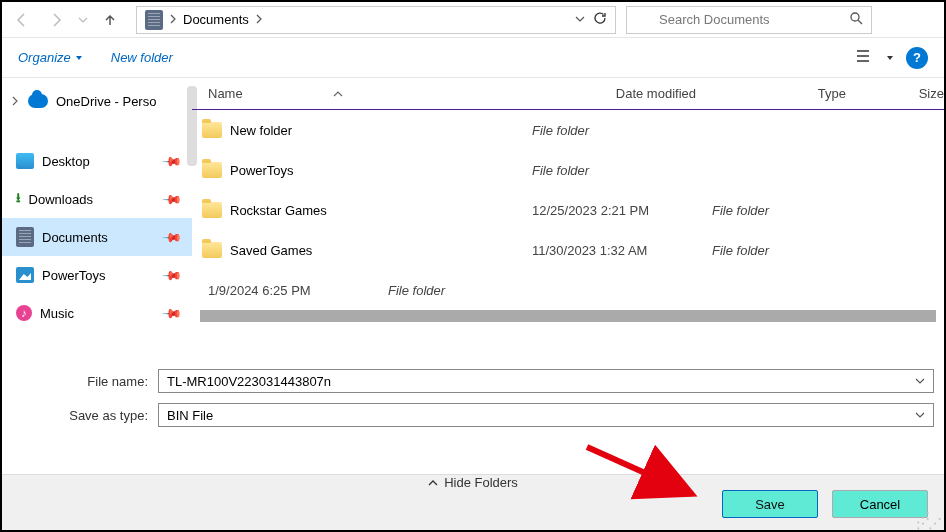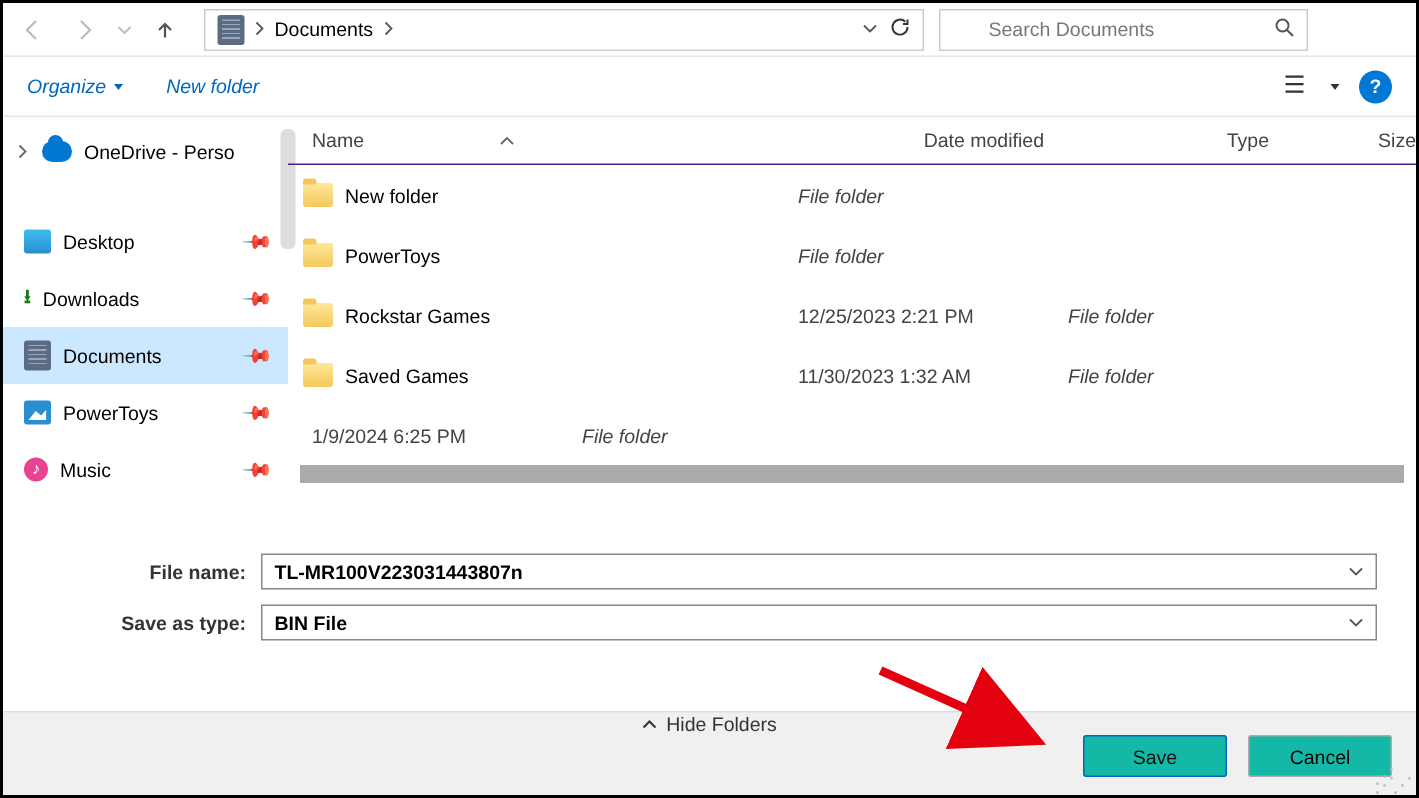--- a/index.html
+++ b/index.html
@@ -60,29 +60,29 @@
 .qi { width: 18px; height: 16px; display:inline-block; }
 .qi-desktop { background: linear-gradient(#3fbcf2,#2a8fcf); border-radius:2px; }
 .qi-down { color:#1a7a1a; font-weight:bold; }
 .qi-pic { background: linear-gradient(#2a8fcf,#2a8fcf); border-radius:2px; position:relative; }
 .qi-pic::after { content:""; position:absolute; inset:3px; background:#fff; clip-path: polygon(0 100%,40% 40%,70% 70%,100% 30%,100% 100%); }
 .qi-music { width:16px;height:16px;border-radius:50%;background:#e84393;color:#fff;display:flex;align-items:center;justify-content:center;font-size:11px; }
 .qi-od { width:20px;height:14px;background:#0078d4;border-radius:8px;position:relative; }
 .qi-od::before{content:"";position:absolute;width:10px;height:10px;background:#0078d4;border-radius:50%;top:-4px;left:4px;}
 
 
-.fieldrow { display: flex; align-items: center; height: 34px; padding: 0 26px; font-weight: bold; }
+.fieldrow { display: flex; align-items: center; height: 34px; padding: 0 10px; }
 .fieldrow .lbl { width: 146px; text-align: right; padding-right: 10px; color: #333; }
 .fieldrow .inp { flex: 1; border: 1px solid #888; height: 24px; display: flex; align-items: center; padding: 0 8px; background:#fff; }
 .fieldrow .inp .caret { margin-left: auto; color:#555; }
 
 .footer { position:absolute; bottom:0; left:0; right:0; height: 56px; background:#f0f0f0; border-top:1px solid #ddd; display:flex; align-items:center; padding: 0 16px; flex-direction: column; }
 .footer .hf { display:flex; align-items:center; gap:6px; color:#333; }
 .footer .btns { margin-left:auto; display:flex; gap:14px; }
-.btn { width: 96px; height: 28px; border:1px solid #aaa; background:#14b8a6; display:flex; align-items:center; justify-content:center; border-radius:2px; }
+.btn { width: 96px; height: 28px; border:1px solid #aaa; background:#5eead4; display:flex; align-items:center; justify-content:center; border-radius:2px; }
 .btn.primary { border:1px solid #0067c0; color:#111; }
 
 
 .arrow-anno { position:absolute; left:580px; top:440px; pointer-events:none; }
 
 .grip { position:absolute; right:4px; bottom:4px; color:#bbb; font-size:14px; letter-spacing:-2px; line-height:6px; }
 </style>
 </head>
 <body>
 

